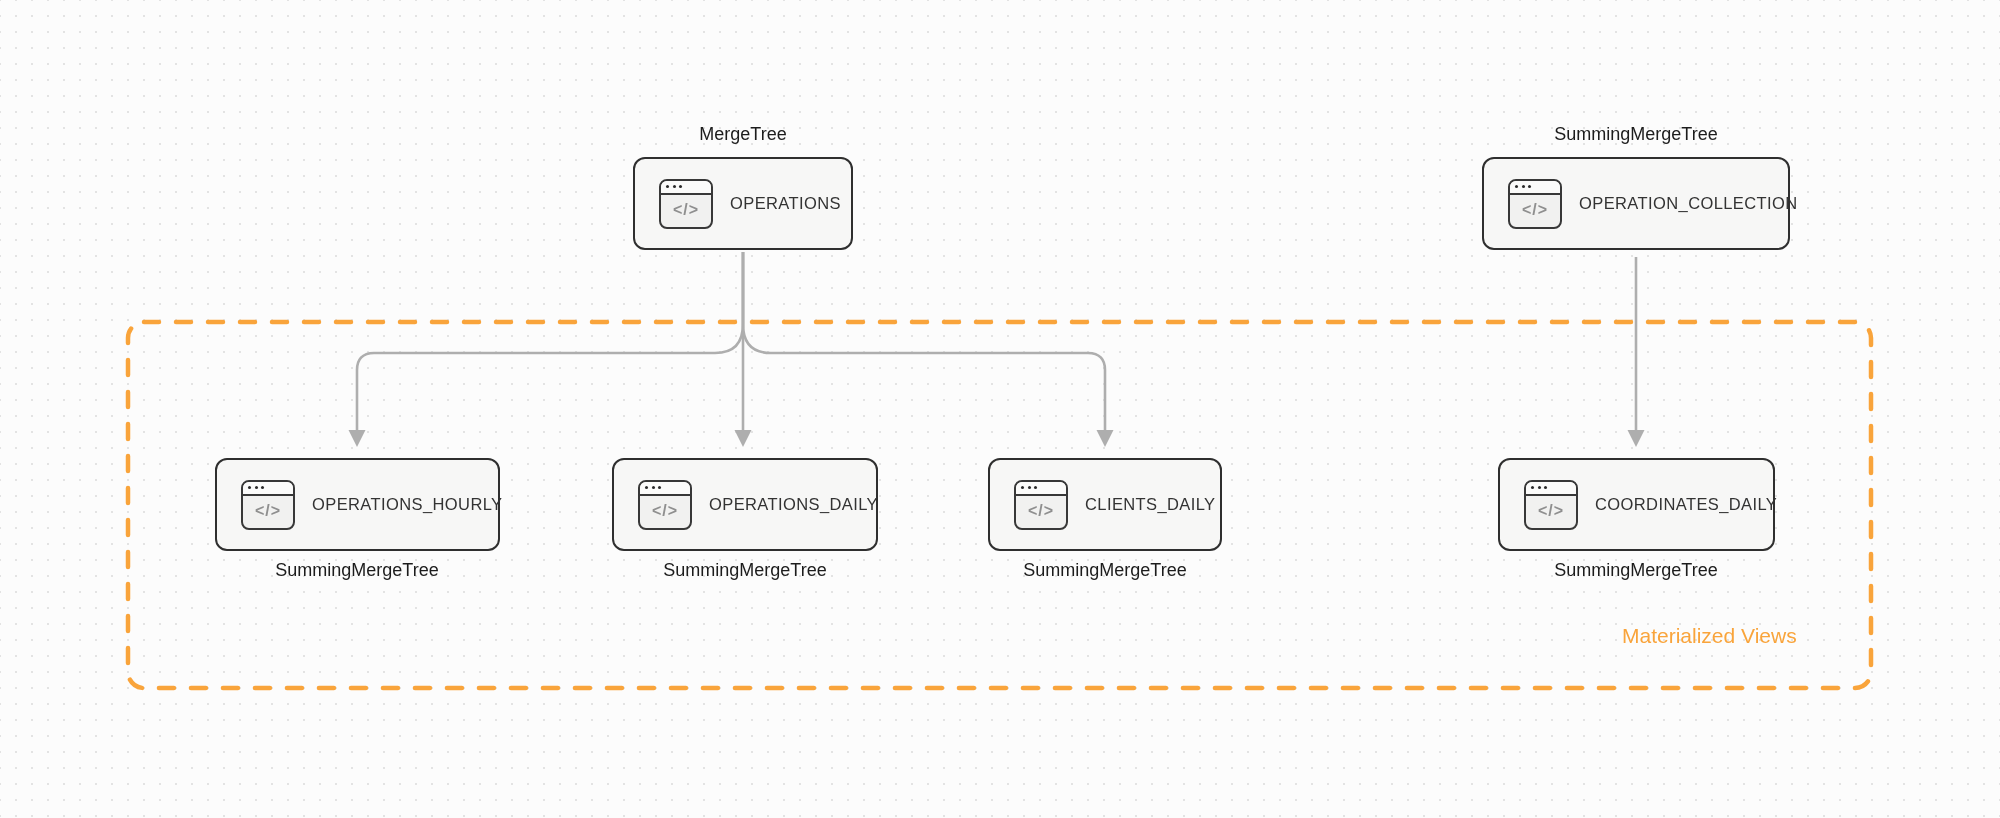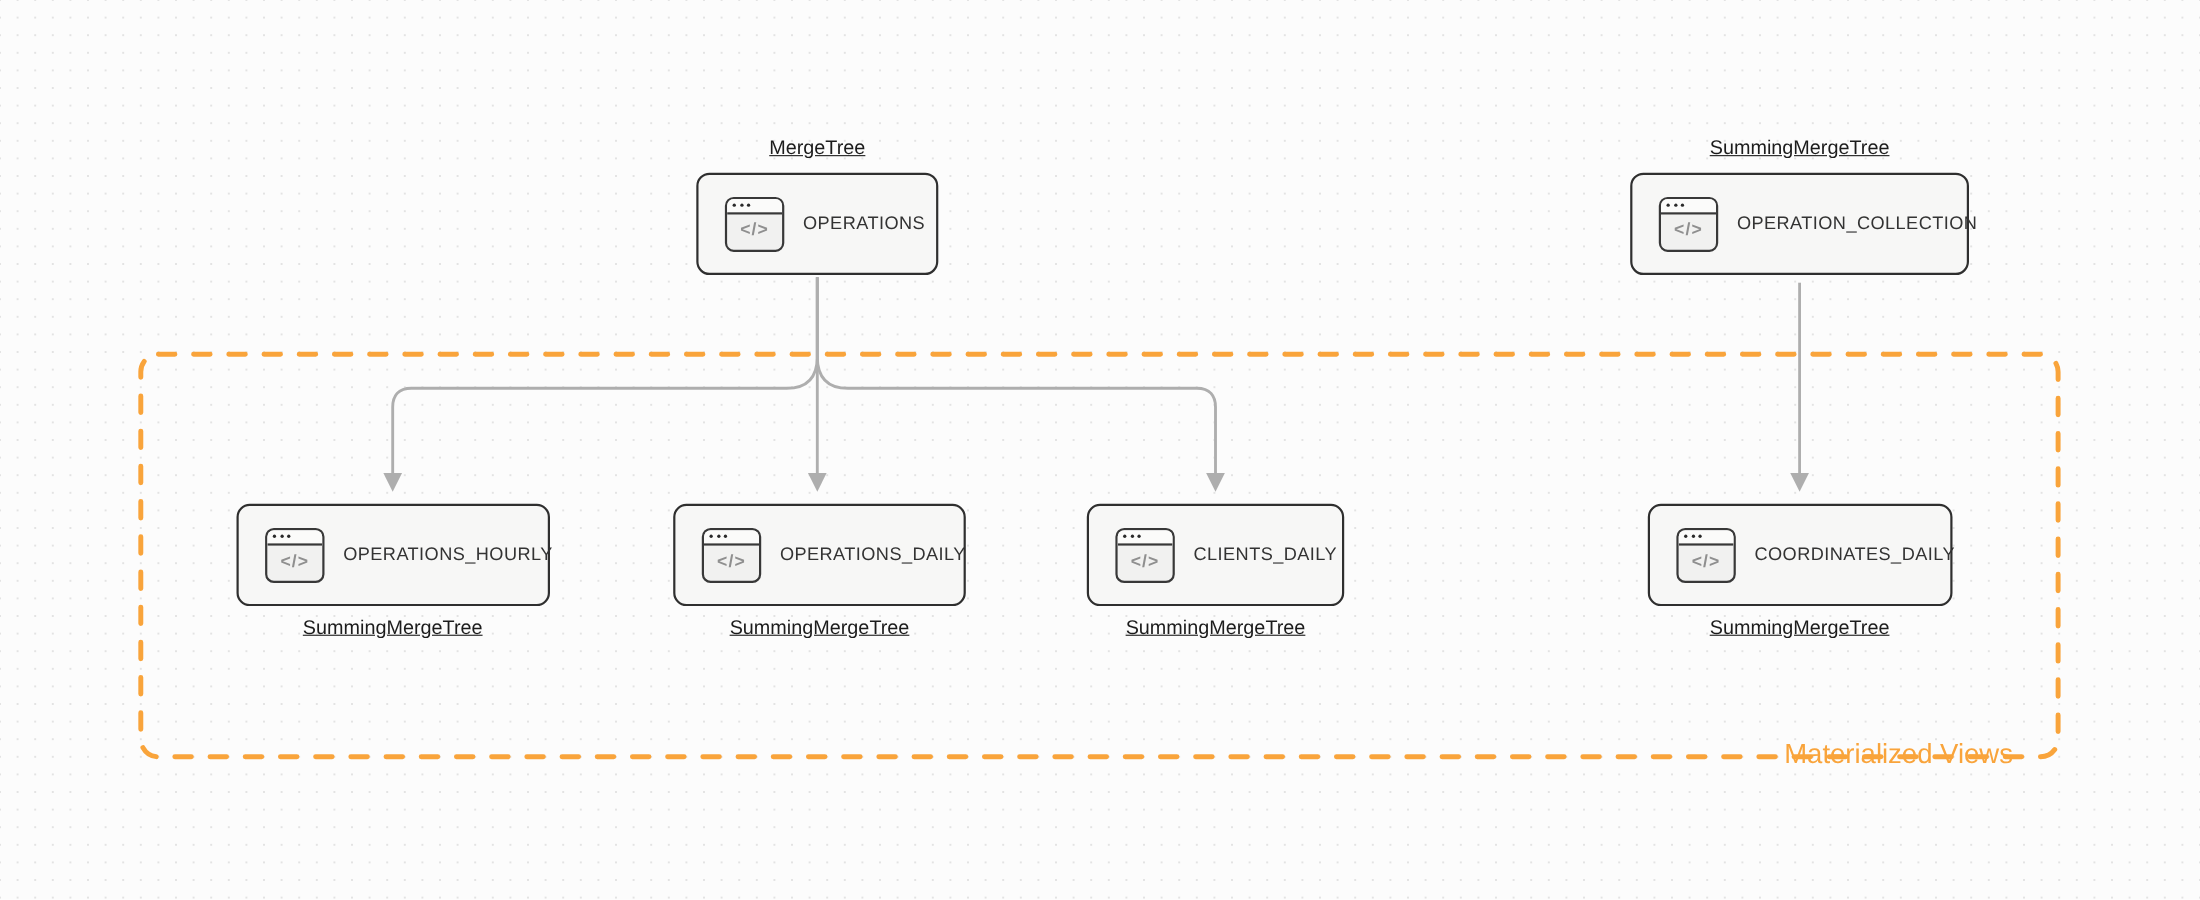--- a/index.html
+++ b/index.html
@@ -82,31 +82,29 @@
   .engine-label {
     position: absolute;
     width: 400px;
     height: 24px;
     line-height: 24px;
     text-align: center;
     font-size: 18px;
     font-weight: 500;
     color: #1C1C1C;
     white-space: nowrap;
-    text-decoration: underline;
   }
   .group-label {
     position: absolute;
     left: 1622px;
     top: 624px;
-    font-size: 25px;
+    font-size: 21px;
     font-weight: 500;
     color: #F9A43B;
     white-space: nowrap;
-    margin-top: 48px;
   }
 </style>
 </head>
 <body>
 
 <div class="canvas">
 
   <svg class="overlay">
     <rect x="128" y="322" width="1743" height="366" rx="16" ry="16" fill="none" stroke="#F9A43B" stroke-width="4.5" stroke-dasharray="15 17" stroke-linecap="round"></rect>
   </svg>

